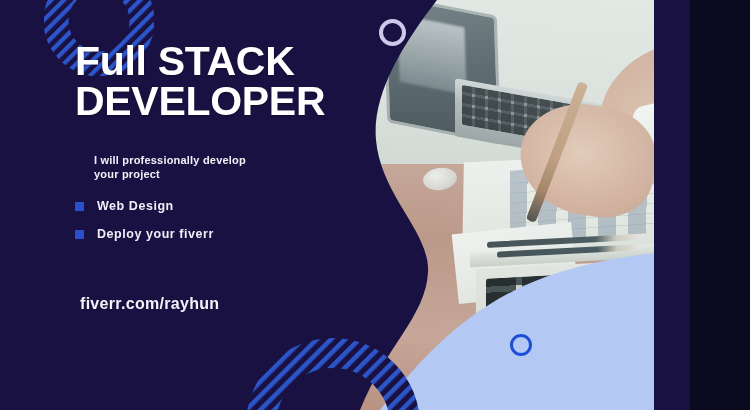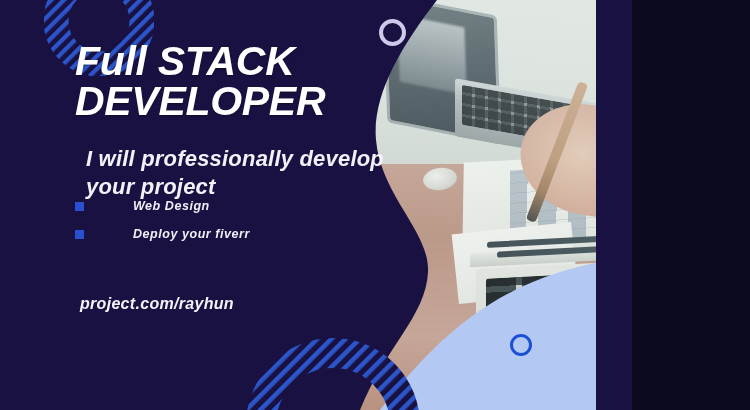--- a/index.html
+++ b/index.html
@@ -5,25 +5,24 @@
   html, body {
     margin: 0;
     padding: 0;
     background: #0c0a1e;
   }
   body {
     font-family: "Liberation Sans", sans-serif;
   }
   #banner {
     position: relative;
-    width: 632px;
+    width: 690px;
     height: 410px;
     overflow: hidden;
     background: #7f1d1d;
-    font-style: italic;
   }
   
   .photo-layer {
     position: absolute;
     inset: 0;
     z-index: 1;
   }
   .photo-clip {
     position: absolute;
     left: 355px;
@@ -267,23 +266,23 @@
     line-height: 0.98;
     font-weight: 700;
     letter-spacing: -0.3px;
     white-space: pre-line;
     text-shadow: 0 1px 2px rgba(0,0,0,.35);
   }
   .subhead {
     position: absolute;
     top: 137px;
     left: 3px;
-    margin: 8px;
+    margin: 16px;
     color: #f2f1f8;
-    font-size: 22px;
+    font-size: 11px;
     line-height: 1.28;
     font-weight: 700;
     letter-spacing: .2px;
     white-space: pre-line;
   }
   .bullets {
     position: absolute;
     top: 193px;
     left: 0;
     margin: 0;
@@ -301,21 +300,20 @@
     height: 9px;
     background: #2a4fd0;
     margin-right: 13px;
     flex: 0 0 auto;
   }
   .bullet-text {
     color: #f0eff7;
     font-size: 12.5px;
     font-weight: 700;
     letter-spacing: .55px;
-    margin-left: 36px;
   }
   .url {
     position: absolute;
     top: 295px;
     left: 5px;
     color: #f4f3f9;
     font-size: 16px;
     font-weight: 700;
     letter-spacing: .3px;
     text-decoration: none;
@@ -400,16 +398,16 @@
       <li>
         <span class="bullet-mark"></span>
         <span class="bullet-text">Web Design</span>
       </li>
       <li>
         <span class="bullet-mark"></span>
         <span class="bullet-text">Deploy your fiverr</span>
       </li>
     </ul>
 
-    <a class="url" href="#">project.com/rayhun</a>
+    <a class="url" href="#">fiverr.com/rayhun</a>
   </div>
 
 </div>
 
 </body></html>

